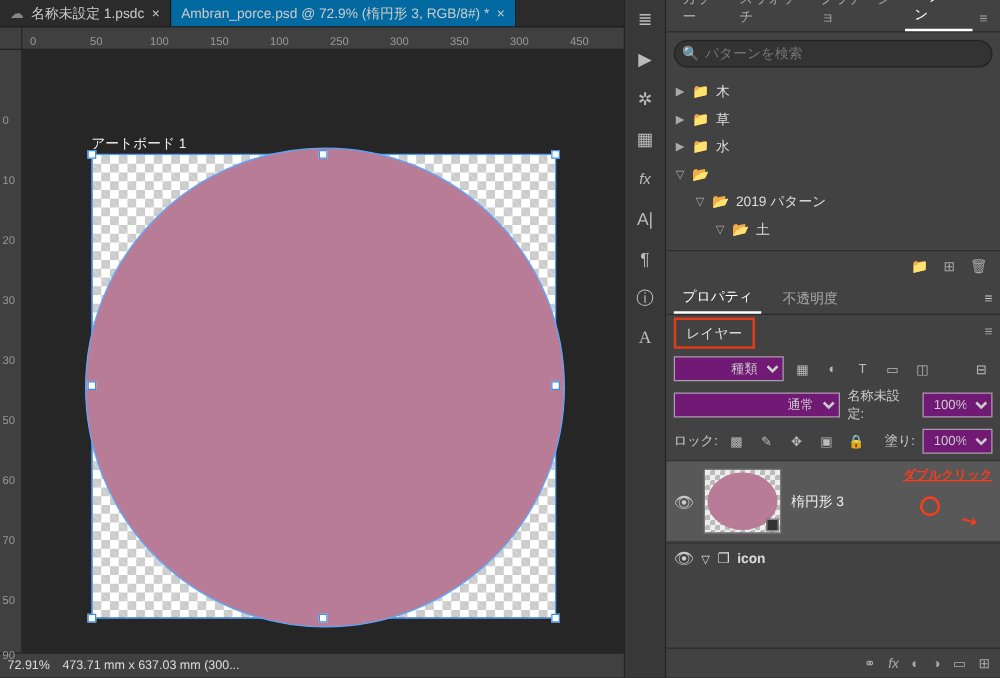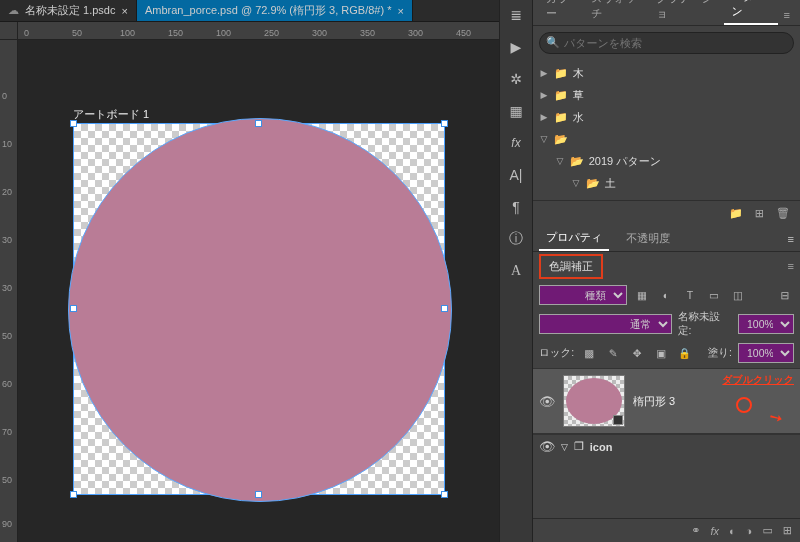--- a/index.html
+++ b/index.html
@@ -119,20 +119,24 @@
         <div class="handle" style="top:-4px;right:-4px"></div>
         <div class="handle" style="top:calc(50% - 4px);left:-4px"></div>
         <div class="handle" style="top:calc(50% - 4px);right:-4px"></div>
         <div class="handle" style="bottom:-4px;left:-4px"></div>
         <div class="handle" style="bottom:-4px;left:calc(50% - 4px)"></div>
         <div class="handle" style="bottom:-4px;right:-4px"></div>
       </div>
     </div>
   </div>
 
+  <div class="status">
+    <span>72.91%</span>
+    <span>473.71 mm x 637.03 mm (300...</span>
+  </div>
 </div>
 
 <div class="mid-rail">
   <div class="ic">≣</div>
   <div class="ic">▶</div>
   <div class="ic">✲</div>
   <div class="ic">▦</div>
   <div class="ic" style="font-style:italic;font-size:12px">fx</div>
   <div class="ic">A|</div>
   <div class="ic">¶</div>
@@ -191,21 +195,21 @@
     <span>🗑</span>
   </div>
 
   <div class="sub-tabs">
     <div class="ptab active">プロパティ</div>
     <div class="ptab">不透明度</div>
     <div class="menu" style="margin-left:auto">≡</div>
   </div>
 
   <div class="layer-tab-row">
-    <div class="layer-tab">色調補正</div>
+    <div class="layer-tab">レイヤー</div>
     <div class="menu" style="margin-left:auto;color:#aaa">≡</div>
   </div>
 
   <div class="layer-controls">
     <div class="lc-row">
       <select class="sel" style="width:88px"><option>種類</option></select>
       <span class="iconbtn">▦</span>
       <span class="iconbtn">◐</span>
       <span class="iconbtn">T</span>
       <span class="iconbtn">▭</span>

